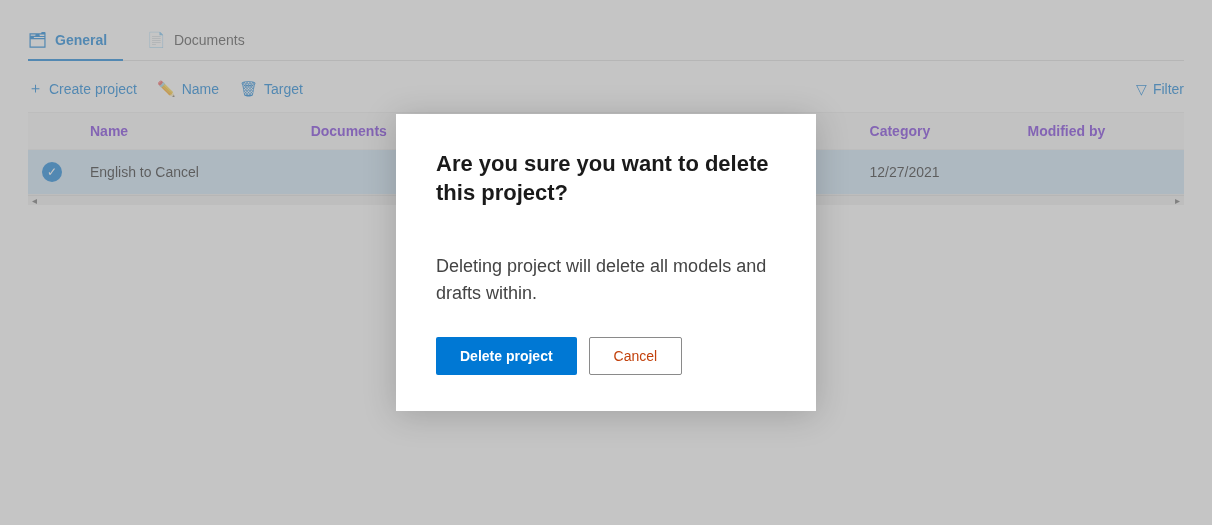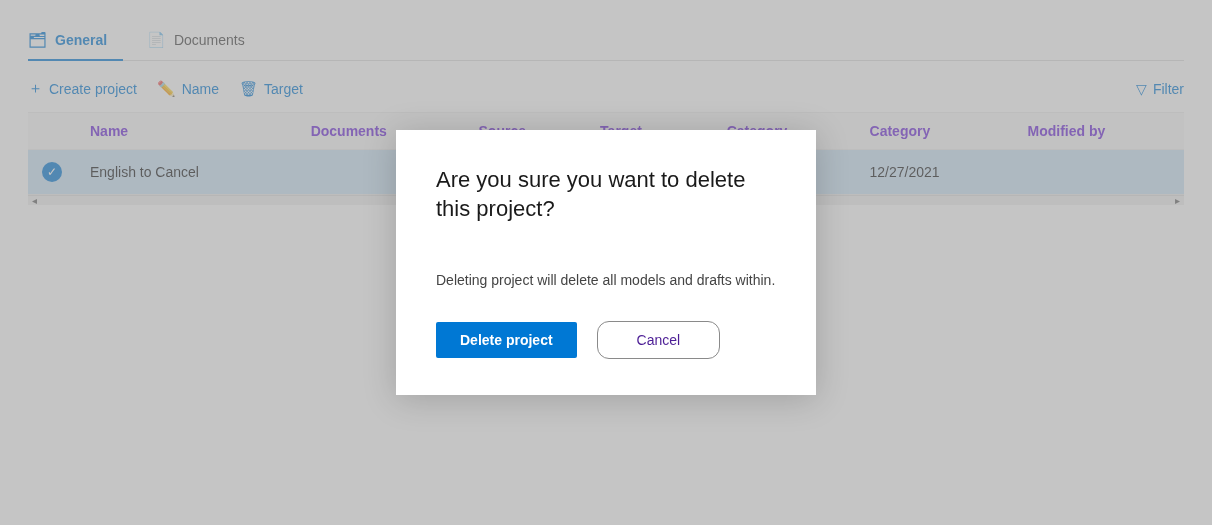--- a/index.html
+++ b/index.html
@@ -35,60 +35,59 @@
       background: #fff;
       padding: 36px 40px 36px 40px;
       width: 420px;
       box-shadow: 0 4px 32px rgba(0,0,0,0.18);
       position: relative;
       z-index: 20;
     }
 
     .dialog-title {
       font-size: 22px;
-      font-weight: 400;
+      font-weight: 700;
       color: #1a1a1a;
       line-height: 1.3;
       margin-bottom: 18px;
     }
 
     .dialog-body {
-      font-size: 14px;
+      font-size: 18px;
       color: #444;
       line-height: 1.5;
       margin-bottom: 30px;
       margin-top: 46px;
     }
 
     .dialog-actions {
       display: flex;
-      gap: 20px;
-      align-items: center;
+      gap: 12px;
     }
 
     .btn-delete {
       background: #0078d4;
       color: #fff;
       border: none;
       padding: 10px 24px;
       font-size: 14px;
       font-weight: 600;
       cursor: pointer;
       border-radius: 2px;
     }
 
     .btn-cancel {
       background: #fff;
-      color: #4c1d95;
+      color: #c2410c;
       border: 1.5px solid #8a8a8a;
-      padding: 10px 39px;
+      padding: 10px 24px;
       font-size: 14px;
       font-weight: 400;
       cursor: pointer;
-      border-radius: 12px;
+      border-radius: 2px;
     }
 
     
     .main-content {
       padding: 20px 28px 0 28px;
     }
 
     .page-title {
       font-size: 20px;
       font-weight: 600;

